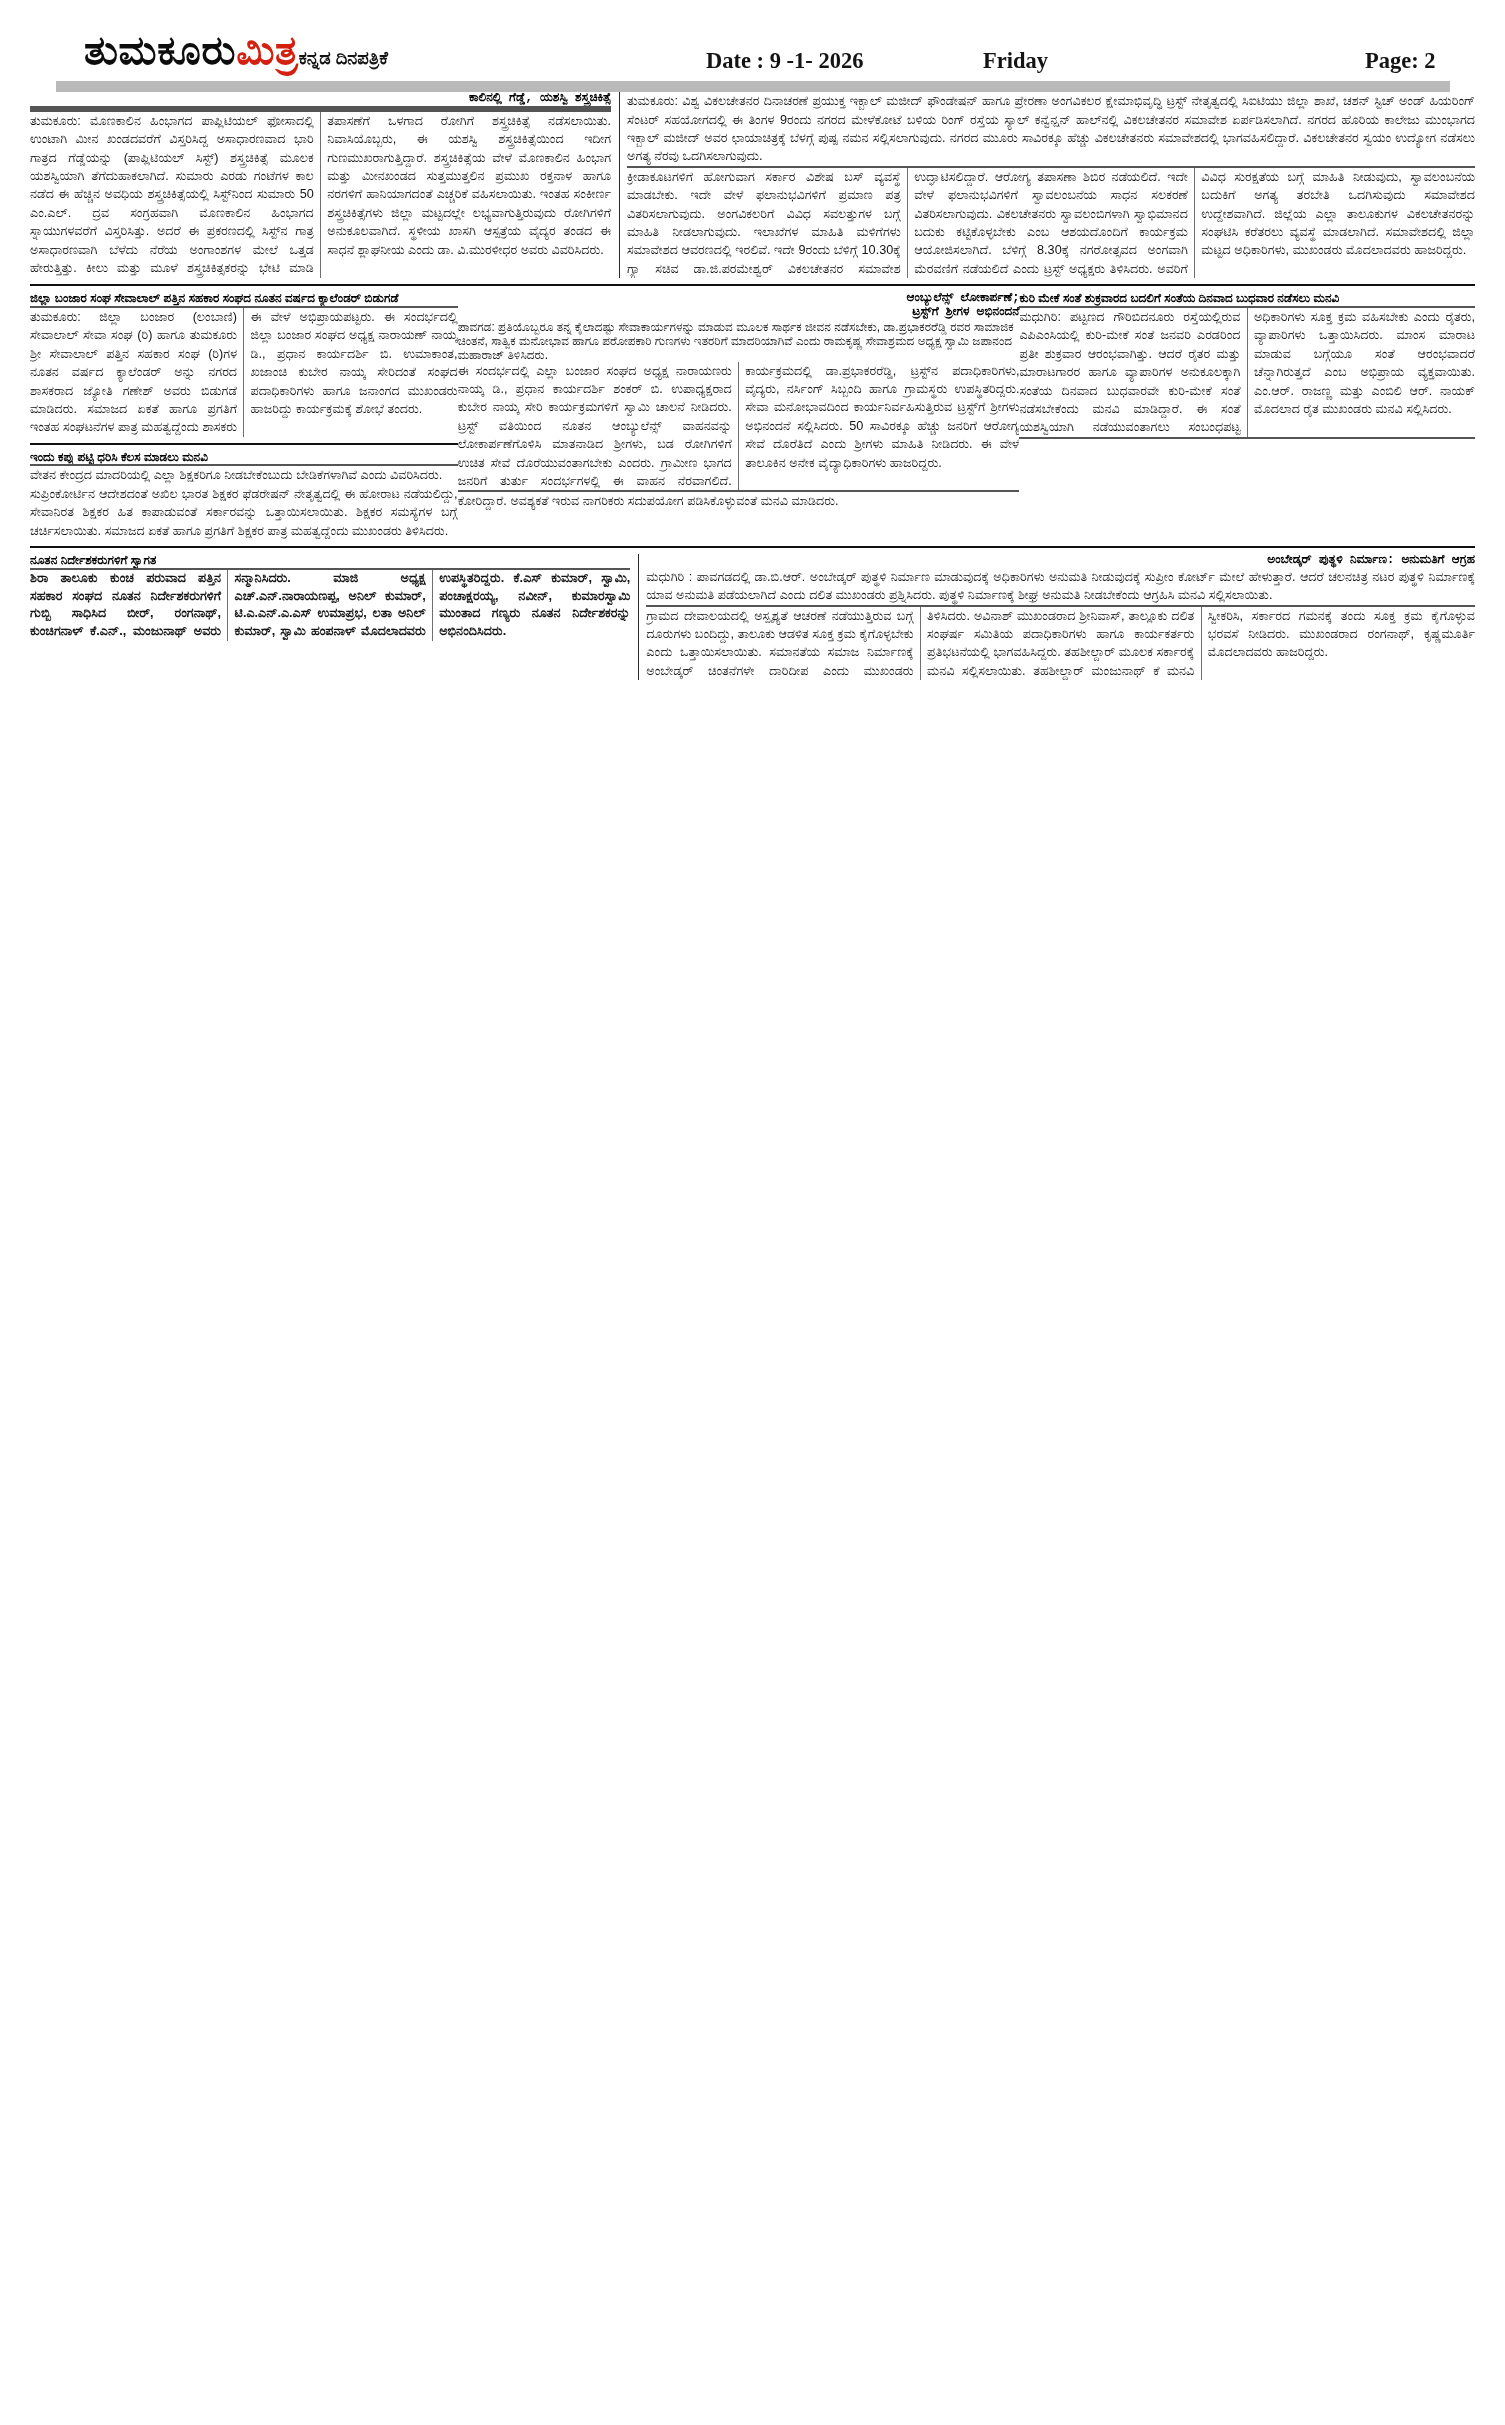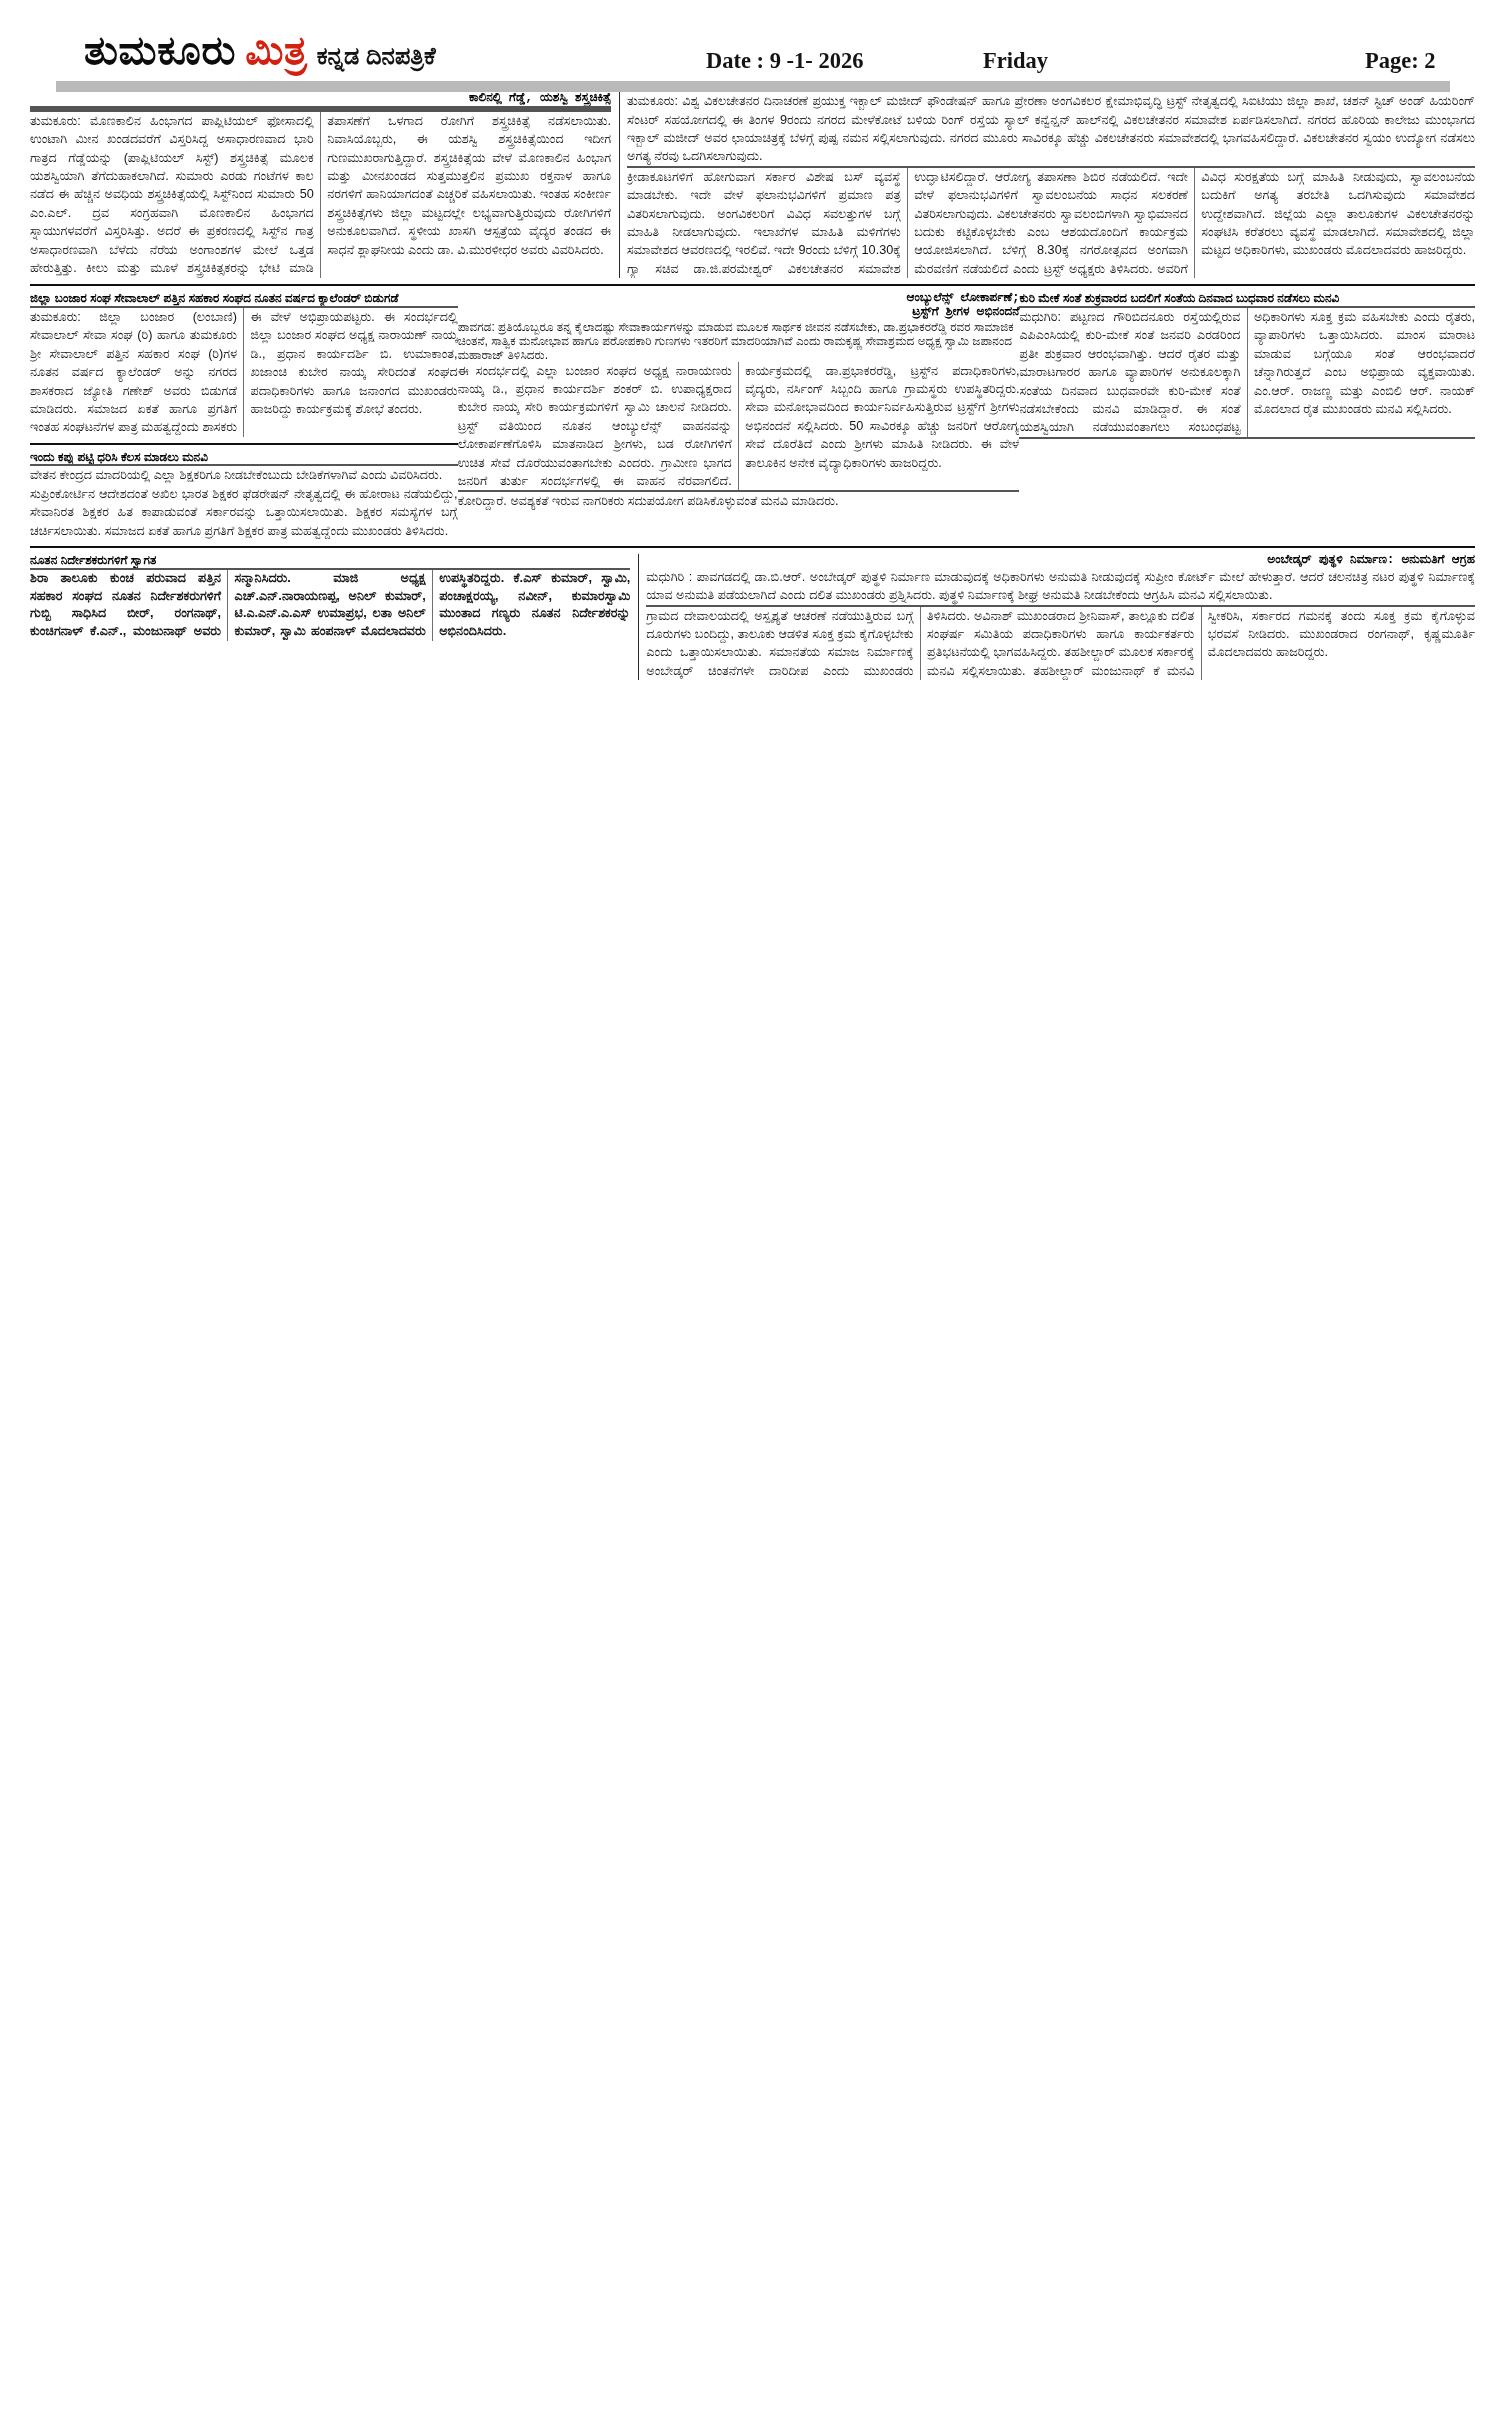--- a/index.html
+++ b/index.html
@@ -2,25 +2,25 @@
 <html style="font-size:12px"><head>
 <meta charset="utf-8">
 <style>
   html,body{margin:0;padding:0;background:#d9d9d9;}
   #page{width:1505px;height:2426px;background:#ffffff;margin:0 auto;position:relative;
         box-sizing:border-box;padding:19.5px 30px 13.5px;overflow:hidden;
         font-family:"Liberation Sans","DejaVu Sans",sans-serif;color:#141414;}
 
   
   .masthead{display:flex;align-items:flex-end;height:54px;}
-  .mast-left{display:flex;align-items:baseline;gap:9px;margin-left:54px;width:622px;}
+  .mast-left{display:flex;align-items:baseline;margin-left:54px;width:622px;}
   .mast-main{font-size:40px;font-weight:bold;letter-spacing:0.7px;color:#0d0d0d;
              font-family:"Liberation Serif","DejaVu Serif",serif;}
   .mast-accent{color:#d42010;font-family:Liberation Serif, serif;}
-  .mast-sub{font-size:24px;font-weight:bold;}
+  .mast-sub{font-size:18px;font-weight:bold;}
   .mast-date{font-size:22.5px;font-weight:bold;font-family:"Liberation Serif","DejaVu Serif",serif;width:277px;}
   .mast-day{font-size:22.5px;font-weight:bold;font-family:"Liberation Serif","DejaVu Serif",serif;width:247px;}
   .mast-page{font-size:22.5px;font-weight:bold;font-family:"Liberation Serif","DejaVu Serif",serif;margin-left:135px;}
   .graybar{height:11.2px;background:#b9b9b9;margin:7.5px 25.5px 0;}
 
   
   .band{display:flex;align-items:stretch;}
   .vrule{width:0;border-left:1.1px solid #2a2a2a;margin:0 7.5px;}
   .hrule{border-top:2.2px solid #101010;margin:6px 0;}
   .headline{font-weight:bold;color:#000;line-height:1.14;

